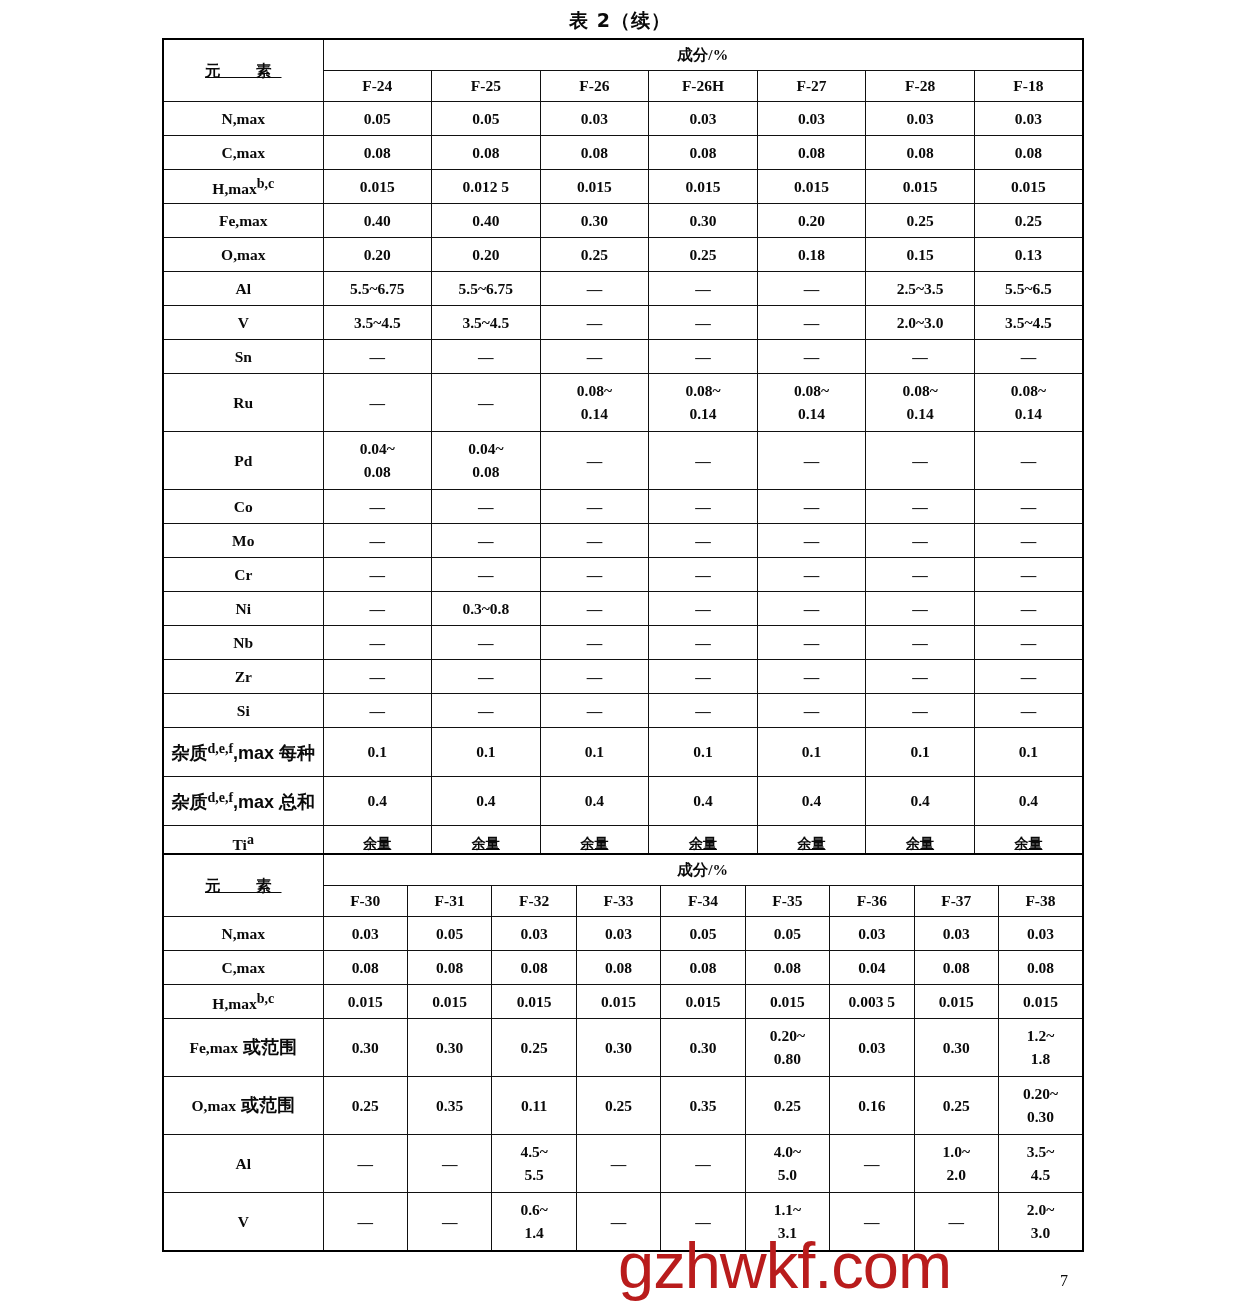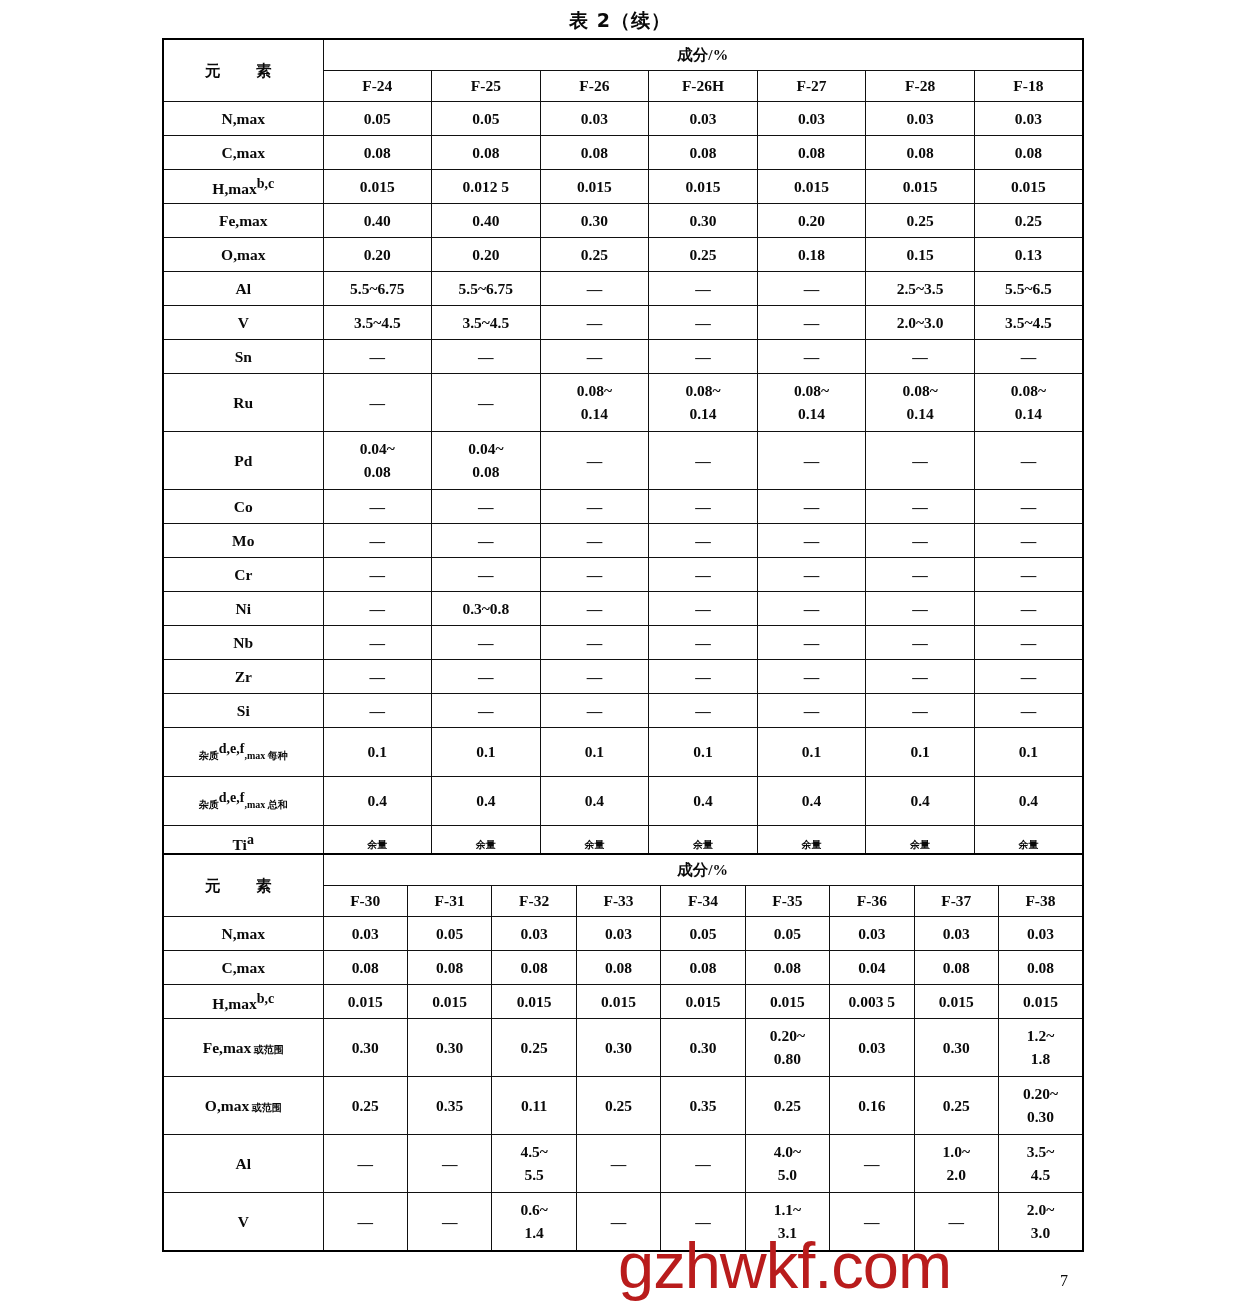--- a/index.html
+++ b/index.html
@@ -64,36 +64,37 @@
   table.spec { border: 2px solid #000; }
 
   .col-el { width: 160px; }
 
   .el-label {
     font-size: 15.5px;
     font-weight: bold;
     white-space: nowrap;
   }
   .el-label .zh {
-    font-family: Liberation Serif, serif;
-    font-size: 10px;
+    font-family: Liberation Sans, sans-serif;
+    font-size: 18px;
   }
   .el-label sup {
     font-size: 14px;
     vertical-align: super;
     font-weight: bold;
     letter-spacing: 0;
   }
 
   .hdr-elem {
     font-size: 16px;
     font-weight: bold;
     font-family: "DejaVu Sans", "Liberation Sans", sans-serif;
     letter-spacing: 10px;
     padding-left: 8px;
+    text-decoration: underline;
   }
   .hdr-comp {
     font-size: 16px;
     font-weight: bold;
     font-family: "DejaVu Sans", "Liberation Sans", sans-serif;
     height: 30px;
   }
   .hdr-grade {
     font-size: 15.5px;
     font-weight: bold;
@@ -104,22 +105,23 @@
   tr.r-1line td { height: 33px; }
   tr.r-2line td { height: 57px; }
   tr.r-tall  td { height: 48px; }
 
   .cell-range {
     display: block;
     line-height: 1.45;
   }
   .yuliang {
     font-family: "DejaVu Sans", "Liberation Sans", sans-serif;
-    font-size: 10px;
-    font-weight: bold;
+    font-size: 14px;
+    font-weight: bold;
+    text-decoration: underline;
   }
   .dash { letter-spacing: 0; }
 
   
   .watermark {
     position: absolute;
     left: 618px;
     top: 1228px;
     font-size: 65px;
     color: #b91c1c;

